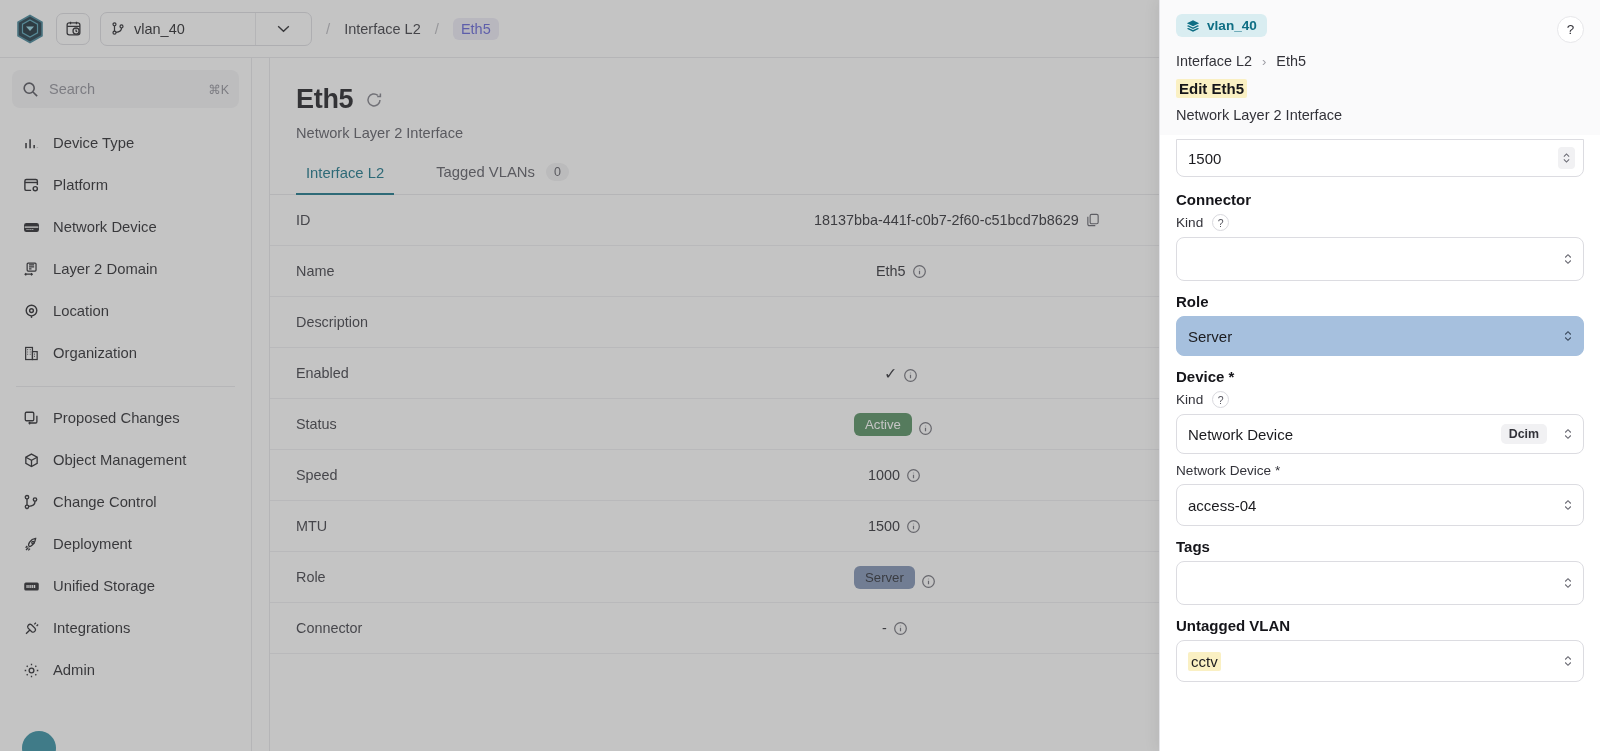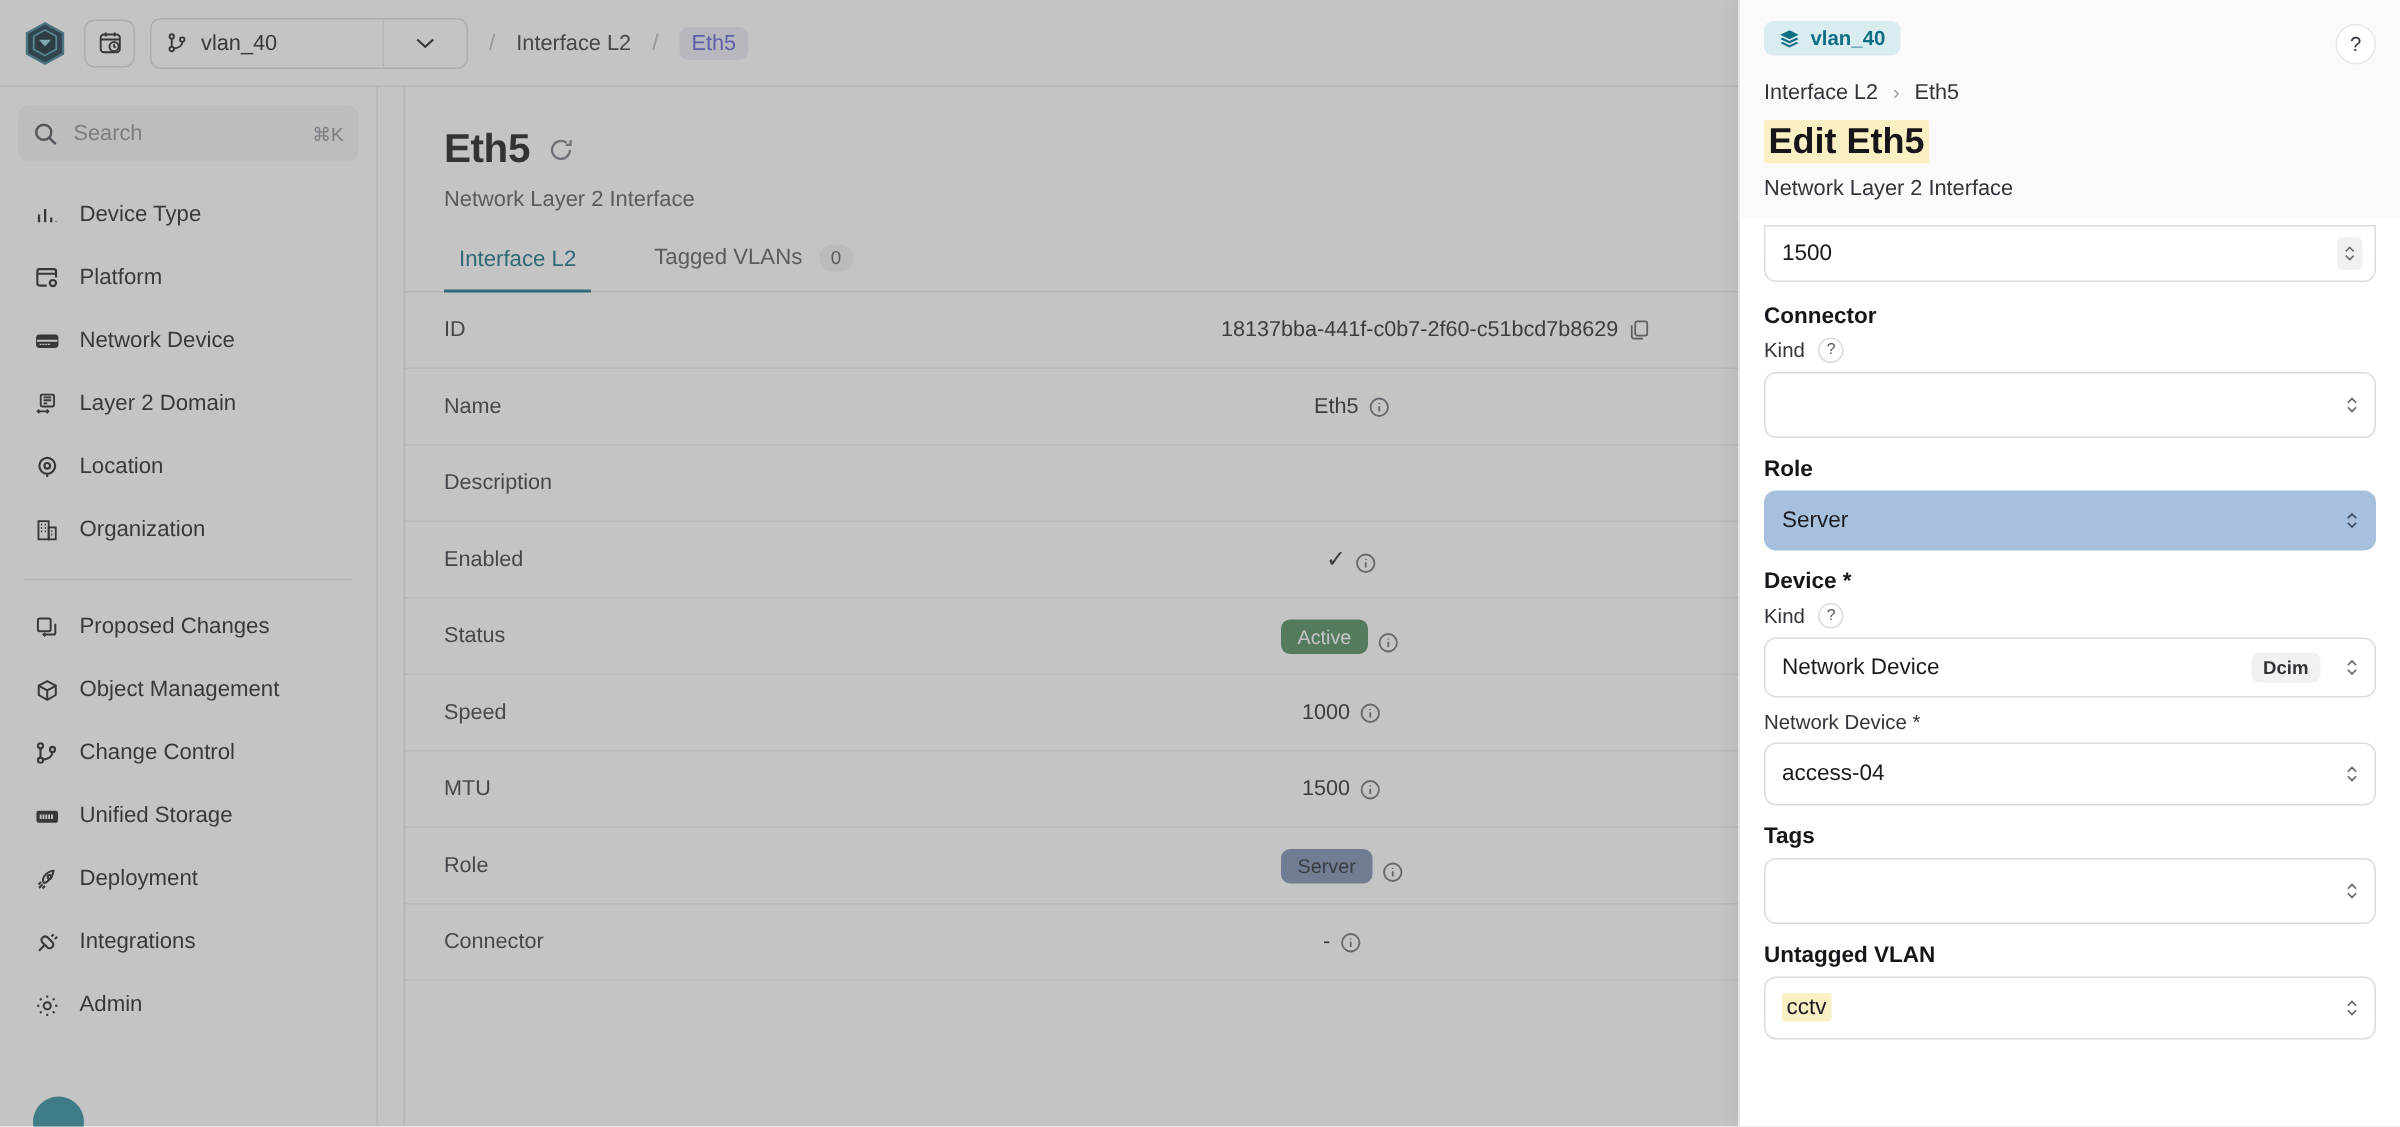--- a/index.html
+++ b/index.html
@@ -200,21 +200,21 @@
     font-size: 13.5px; color: #33333a;
   }
   .panel-crumbs {
     margin-top: 16px;
     display: flex; align-items: center; gap: 10px;
     font-size: 14.4px; color: #33333a;
   }
   .panel-crumbs .pc-sep { color: #9c9ca4; font-size: 13px; }
   .panel-title {
     margin-top: 11px;
-    font-size: 24px; font-weight: bold; color: #15151a;
+    font-size: 15px; font-weight: bold; color: #15151a;
     display: inline-block;
   }
   .hl { background: #faf0c3; padding: 1px 3px; border-radius: 2px; }
   .panel-sub { margin-top: 9px; font-size: 14.5px; color: #33333a; }
 
   .panel-body {
     flex: 1; overflow: hidden;
     padding: 0 16px;
   }
   .field { margin-bottom: 4px; }
@@ -426,36 +426,36 @@
               <circle cx="4" cy="3.2" r="1.7"></circle>
                 <circle cx="4" cy="12.8" r="1.7"></circle>
                 <circle cx="12" cy="5.6" r="1.7"></circle>
               <path d="M4 5 V11.1 M5.7 12.4 C9.5 12 12 10 12 7.4"></path>
             </svg>
           </span>
           <span>Change Control</span>
         </div>
         <div class="nav-item">
           <span class="ni-ico">
-            <svg width="17" height="17" viewBox="0 0 18 18" fill="none" stroke="#1d1d22" stroke-width="1.3">
-              <rect x="2" y="5.4" width="14" height="7.2" rx="1" fill="#1d1d22"></rect>
-              <path d="M4.3 7.4 V10.6 M6.3 7.4 V10.6 M8.3 7.4 V10.6 M10.3 7.4 V10.6 M12.3 7.4 V10.6" stroke="#fff"></path>
-            </svg>
-          </span>
-          <span>Unified Storage</span>
-        </div>
-        <div class="nav-item">
-          <span class="ni-ico">
             <svg width="17" height="17" viewBox="0 0 18 18" fill="none" stroke="#1d1d22" stroke-width="1.4">
               <path d="M6.8 11.2 C4.5 9 7.5 3.4 13.4 2.6 C12.9 8.4 7.4 11.5 6.8 11.2 Z"></path>
               <circle cx="10.6" cy="7" r="1.3"></circle>
               <path d="M5.8 12.2 L3.2 14.8 M4.6 10.6 L2.8 12.4 M7.4 13.4 L5.6 15.2"></path>
             </svg>
           </span>
           <span>Deployment</span>
+        </div>
+        <div class="nav-item">
+          <span class="ni-ico">
+            <svg width="17" height="17" viewBox="0 0 18 18" fill="none" stroke="#1d1d22" stroke-width="1.3">
+              <rect x="2" y="5.4" width="14" height="7.2" rx="1" fill="#1d1d22"></rect>
+              <path d="M4.3 7.4 V10.6 M6.3 7.4 V10.6 M8.3 7.4 V10.6 M10.3 7.4 V10.6 M12.3 7.4 V10.6" stroke="#fff"></path>
+            </svg>
+          </span>
+          <span>Unified Storage</span>
         </div>
         <div class="nav-item">
           <span class="ni-ico">
             <svg width="17" height="17" viewBox="0 0 18 18" fill="none" stroke="#1d1d22" stroke-width="1.4">
               <path d="M3.2 14.6 L7 10.8 M5.4 8.6 L9.2 12.4 A2.6 2.6 0 0 0 12.8 8.8 L9 5 A2.6 2.6 0 0 0 5.4 8.6 Z"></path>
               <path d="M12 4.6 L13.6 3 M14.4 6.4 L16 4.8"></path>
             </svg>
           </span>
           <span>Integrations</span>
         </div>

